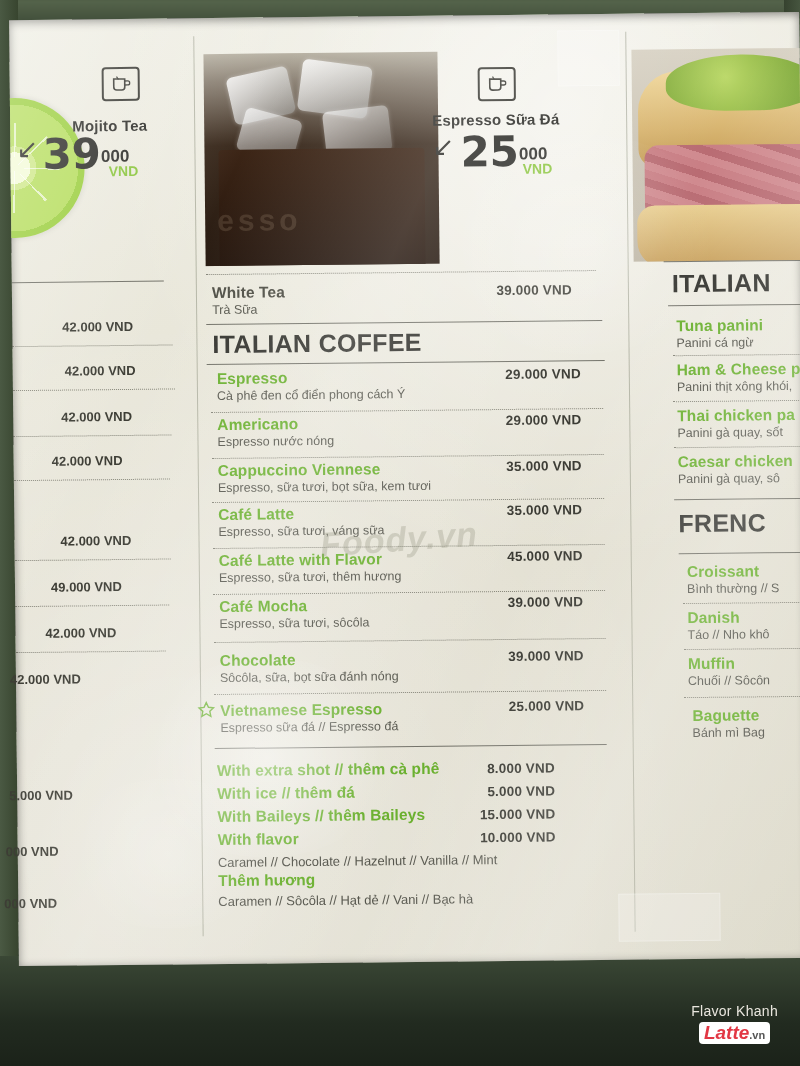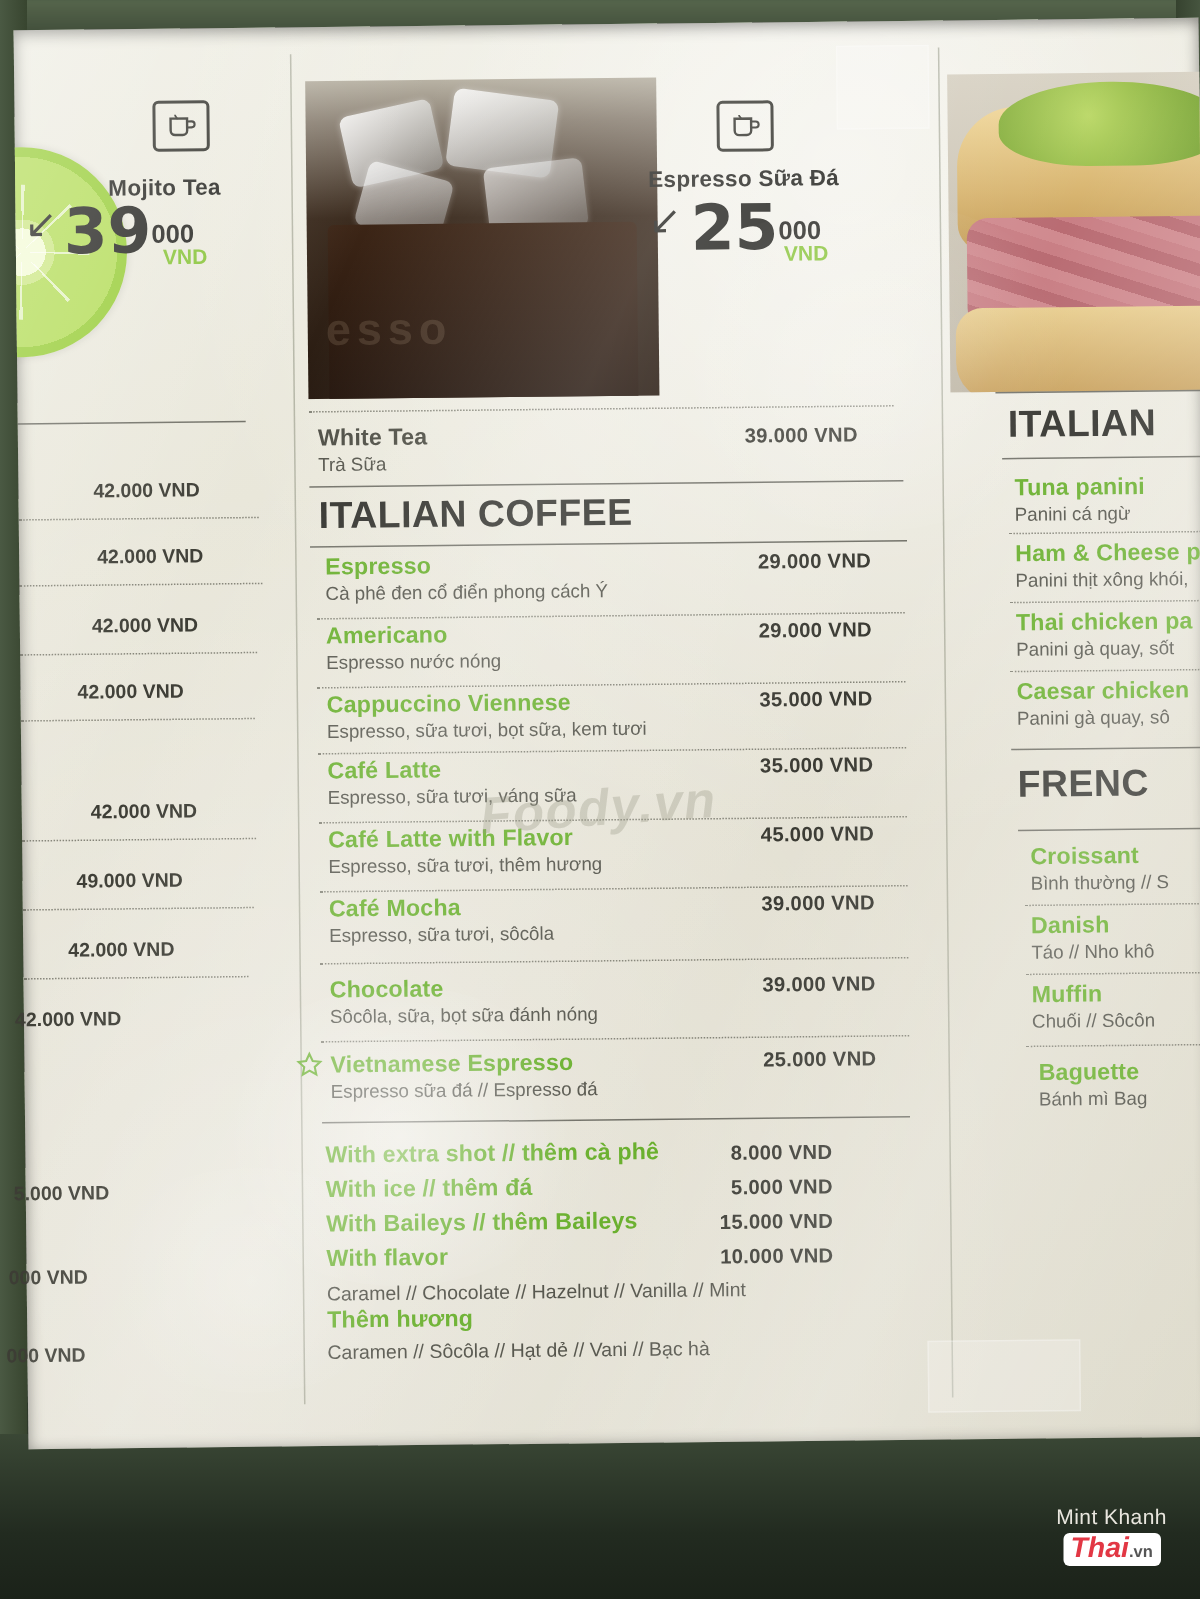--- a/index.html
+++ b/index.html
@@ -441,17 +441,17 @@
     <div class="smudge" style="left:420px;top:120px;width:300px;height:220px;opacity:.5;"></div>
     <div class="smudge" style="left:40px;top:760px;width:220px;height:150px;opacity:.45;"></div>
     <div class="tape" style="left:548px;top:16px;width:60px;height:54px;"></div>
     <div class="tape" style="left:600px;top:880px;width:100px;height:46px;"></div>
     <div class="sheet-sheen"></div>
   </div>
 
   <div class="wm-foody">Foody.vn</div>
 
   <div class="credit">
-    <div class="credit-name">Mint Khanh</div>
-    <div class="credit-logo"><span>Thai</span><span class="vn">.vn</span></div>
+    <div class="credit-name">Flavor Khanh</div>
+    <div class="credit-logo"><span>Latte</span><span class="vn">.vn</span></div>
   </div>
 
 </div>
 
 </body></html>

